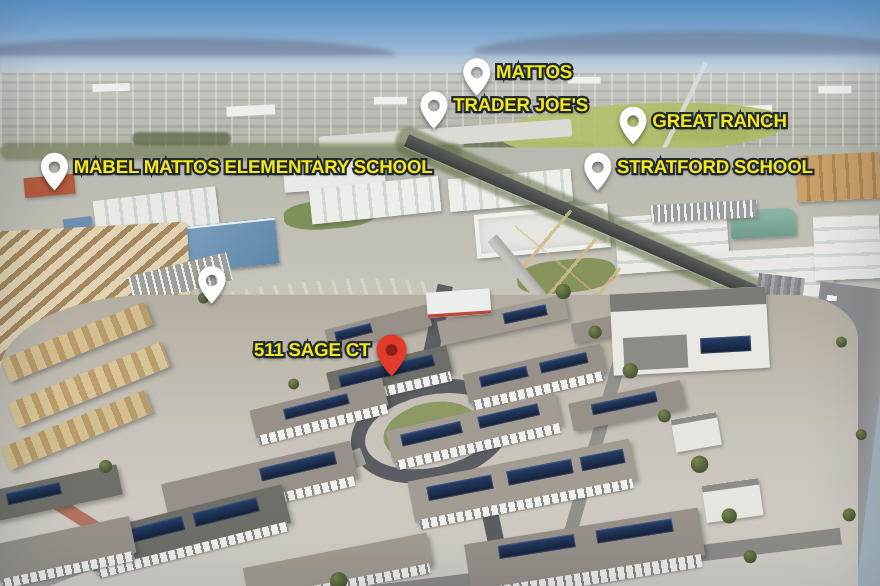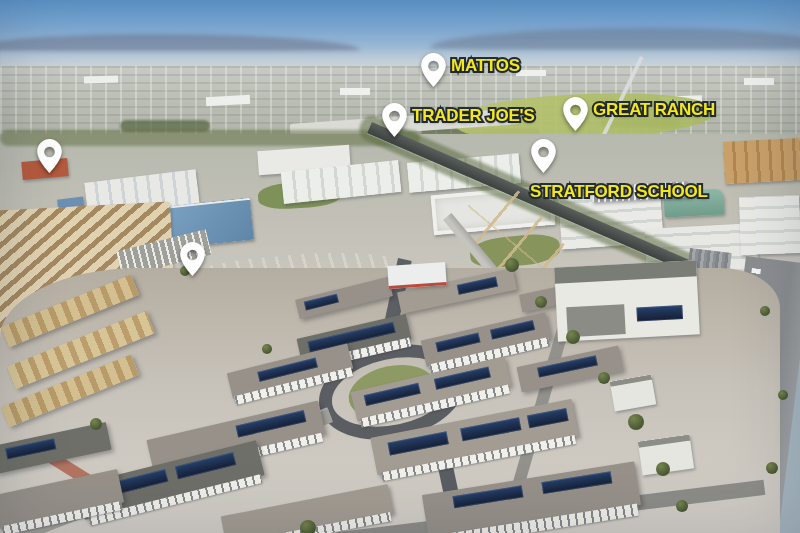--- a/index.html
+++ b/index.html
@@ -196,21 +196,21 @@
 
   <div class="marker" style="left:420px;top:52px;">
     <span class="pin">
       <svg width="27" height="36" viewBox="0 0 28 38">
           <path fill="#ffffff" fill-rule="evenodd" d="M14 1C6.8 1 1 6.9 1 14.1 1 24 14 37 14 37s13-13 13-22.9C27 6.9 21.2 1 14 1zm0 8.2a5.6 5.6 0 1 1 0 11.2 5.6 5.6 0 0 1 0-11.2z"></path>
         </svg>
     </span>
     <span class="mlabel">MATTOS</span>
   </div>
 
-  <div class="marker" style="left:381px;top:102px;">
+  <div class="marker" style="left:381px;top:82px;">
     <span class="pin">
       <svg width="27" height="36" viewBox="0 0 28 38">
           <path fill="#ffffff" fill-rule="evenodd" d="M14 1C6.8 1 1 6.9 1 14.1 1 24 14 37 14 37s13-13 13-22.9C27 6.9 21.2 1 14 1zm0 8.2a5.6 5.6 0 1 1 0 11.2 5.6 5.6 0 0 1 0-11.2z"></path>
         </svg>
     </span>
     <span class="mlabel">TRADER JOE'S</span>
   </div>
 
   <div class="marker" style="left:562px;top:96px;">
     <span class="pin">
@@ -220,33 +220,43 @@
     </span>
     <span class="mlabel">GREAT RANCH</span>
   </div>
 
   <div class="marker" style="left:36px;top:138px;">
     <span class="pin">
       <svg width="27" height="36" viewBox="0 0 28 38">
           <path fill="#ffffff" fill-rule="evenodd" d="M14 1C6.8 1 1 6.9 1 14.1 1 24 14 37 14 37s13-13 13-22.9C27 6.9 21.2 1 14 1zm0 8.2a5.6 5.6 0 1 1 0 11.2 5.6 5.6 0 0 1 0-11.2z"></path>
         </svg>
     </span>
-  </div>
-
-  <div class="marker" style="left:530px;top:138px;flex-direction:column;">
+    <span class="mlabel">MABEL MATTOS ELEMENTARY SCHOOL</span>
+  </div>
+
+  <div class="marker" style="left:530px;top:138px;">
     <span class="pin">
       <svg width="27" height="36" viewBox="0 0 28 38">
           <path fill="#ffffff" fill-rule="evenodd" d="M14 1C6.8 1 1 6.9 1 14.1 1 24 14 37 14 37s13-13 13-22.9C27 6.9 21.2 1 14 1zm0 8.2a5.6 5.6 0 1 1 0 11.2 5.6 5.6 0 0 1 0-11.2z"></path>
         </svg>
     </span>
     <span class="mlabel">STRATFORD SCHOOL</span>
   </div>
 
   <div class="marker" style="left:179px;top:241px;">
     <span class="pin">
       <svg width="27" height="36" viewBox="0 0 28 38">
           <path fill="#ffffff" fill-rule="evenodd" d="M14 1C6.8 1 1 6.9 1 14.1 1 24 14 37 14 37s13-13 13-22.9C27 6.9 21.2 1 14 1zm0 8.2a5.6 5.6 0 1 1 0 11.2 5.6 5.6 0 0 1 0-11.2z"></path>
         </svg>
     </span>
   </div>
 
+  <div class="marker" style="left:231px;top:305px;">
+    <span class="mlabel">511 SAGE CT</span>
+    <span class="pin" style="margin-top:-2px;">
+      <svg width="30" height="40" viewBox="0 0 28 38">
+        <path fill="#e23b2c" d="M14 1C6.8 1 1 6.9 1 14.1 1 24 14 37 14 37s13-13 13-22.9C27 6.9 21.2 1 14 1z"></path>
+        <circle cx="14" cy="14.4" r="5.2" fill="#8f1f16"></circle>
+      </svg>
+    </span>
+  </div>
 
 </div>
 
 </body></html>

